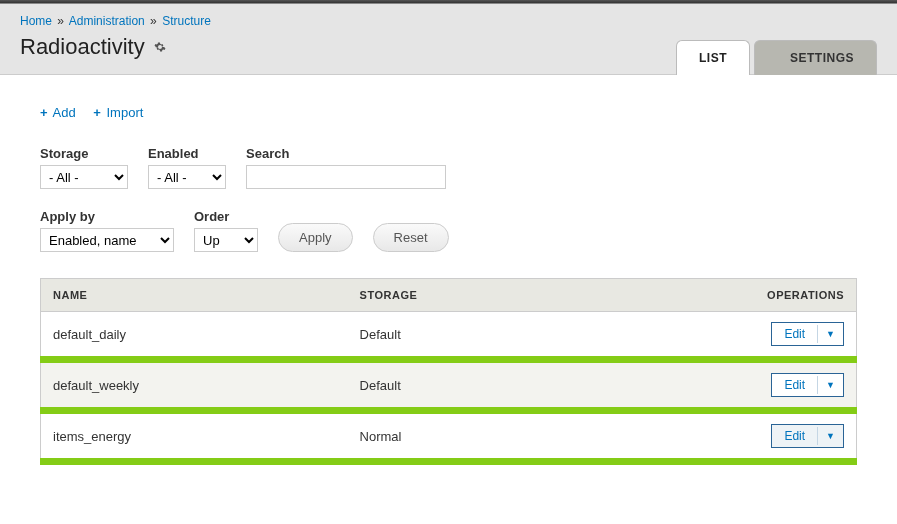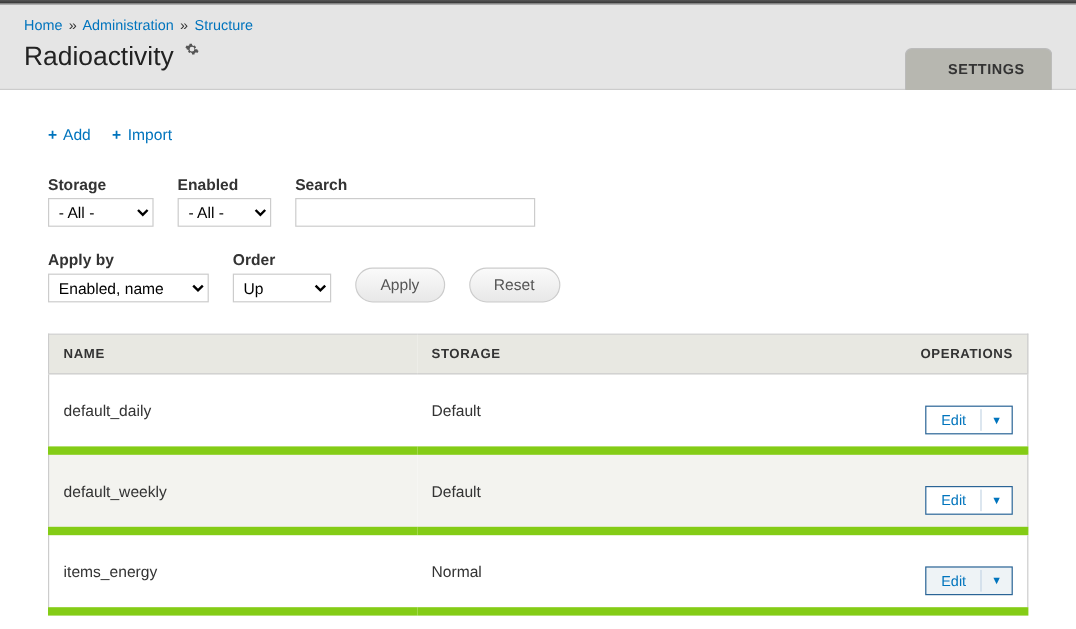--- a/index.html
+++ b/index.html
@@ -3,47 +3,47 @@
 <meta charset="utf-8">
 <style>
 * { box-sizing: border-box; margin: 0; padding: 0; }
 body { font-family: "Lucida Grande", Verdana, sans-serif; font-size: 13px; color: #333; background: #fff; }
 .topbar { height: 4px; background: linear-gradient(#555, #333); border-bottom: 1px solid #888; }
 .header-region { background: #e5e5e5; padding: 10px 20px 0 20px; position: relative; border-bottom: 1px solid #ccc; }
 .breadcrumb { font-size: 12px; margin-bottom: 6px; }
 .breadcrumb a { color: #0074bd; text-decoration: none; }
 .breadcrumb span.sep { color: #333; margin: 0 2px; }
 .page-title-row { display: flex; align-items: center; justify-content: space-between; }
-.page-title { font-size: 22px; font-weight: normal; color: #222; display: flex; align-items: flex-start; gap: 8px; padding-bottom: 14px; }
+.page-title { font-size: 22px; font-weight: normal; color: #222; display: flex; align-items: center; gap: 8px; padding-bottom: 14px; }
 .gear-icon { display: inline-flex; width: 14px; height: 14px; align-items: center; justify-content: center; }
 .tabs { display: flex; gap: 4px; align-self: flex-end; }
 .tab { padding: 10px 22px; font-size: 12px; font-weight: bold; letter-spacing: 0.5px; cursor: pointer; border: 1px solid #bbb; border-bottom: none; border-radius: 6px 6px 0 0; position: relative; top: 1px; }
 .tab.active { background: #fff; color: #222; }
 .tab.inactive { background: #b7b7b0; color: #333; padding-left: 35px; }
 .content { padding: 30px 40px; }
 .action-links { margin-bottom: 26px; }
 .action-links a { color: #0074bd; text-decoration: none; margin-right: 14px; font-size: 13px; }
 .action-links .plus { color: #0074bd; font-weight: bold; margin-right: 2px; }
 .filters-row { display: flex; gap: 20px; margin-bottom: 20px; align-items: flex-start; }
 .filters-row2 { display: flex; gap: 20px; align-items: flex-end; margin-bottom: 26px; }
 .filter-item label { display: block; font-weight: bold; font-size: 13px; margin-bottom: 4px; }
 .filter-item select { padding: 2px 4px; font-size: 13px; border: 1px solid #ccc; background: #fff; height: 24px; }
 .filter-item input[type="text"] { height: 24px; border: 1px solid #ccc; padding: 2px 6px; font-size: 13px; width: 200px; }
 select.storage-sel { width: 88px; }
 select.enabled-sel { width: 78px; }
 select.sortby-sel { width: 134px; }
-select.order-sel { width: 82px; }
+select.order-sel { width: 64px; }
 .btn { padding: 6px 20px; border-radius: 16px; border: 1px solid #ccc; background: linear-gradient(#fafafa, #e8e8e8); cursor: pointer; font-size: 13px; color: #555; }
 table.listing { width: 100%; border-collapse: collapse; border: 1px solid #ccc; }
 table.listing th { background: #e8e8e2; text-align: left; padding: 10px 12px; font-size: 11px; font-weight: bold; letter-spacing: 0.5px; border-bottom: 1px solid #ccc; color: #333; text-transform: uppercase; margin-top: 28px; }
 table.listing th:last-child { text-align: right; }
 table.listing td { padding: 10px 12px; font-size: 13px; border-bottom: 7px solid #84cc16; }
 table.listing tr:nth-child(even) td { background: #f3f3ef; }
 table.listing td.ops { text-align: right; }
-.edit-btn { display: inline-flex; align-items: center; border: 1px solid #2a6496; background: #fff; cursor: pointer; font-size: 12px; color: #0074bd; padding: 0; margin-top: 16px; }
+.edit-btn { display: inline-flex; align-items: center; border: 1px solid #2a6496; background: #fff; cursor: pointer; font-size: 12px; color: #0074bd; padding: 0; }
 .edit-btn.alt { background: #eef3f6; }
 .edit-btn .lbl { padding: 4px 12px; }
 .edit-btn .dd { padding: 4px 8px; border-left: 1px solid #c5d6e4; color: #0074bd; font-size: 9px; }
 </style>
 </head>
 <body>
 
 <div class="topbar"></div>
 
 <div class="header-region">
@@ -57,20 +57,21 @@
   <div class="page-title-row">
     <h1 class="page-title">
       <span>Radioactivity</span>
       <span class="gear-icon">
         <svg width="12" height="12" viewBox="0 0 24 24" fill="#555">
             <path d="M12 8a4 4 0 100 8 4 4 0 000-8zm9 4a7 7 0 01-.1 1.2l2.1 1.6-2 3.4-2.5-1a7 7 0 01-2 1.2l-.4 2.6h-4l-.4-2.6a7 7 0 01-2-1.2l-2.5 1-2-3.4 2.1-1.6A7 7 0 013 12a7 7 0 01.1-1.2L1 9.2l2-3.4 2.5 1a7 7 0 012-1.2L7.9 3h4l.4 2.6a7 7 0 012 1.2l2.5-1 2 3.4-2.1 1.6c.1.4.1.8.1 1.2z"></path>
           </svg>
       </span>
     </h1>
     <div class="tabs">
+      <div class="tab active">LIST</div>
       <div class="tab inactive">SETTINGS</div>
     </div>
   </div>
 </div>
 
 <div class="content">
 
   <div class="action-links">
     <a href="#"><span class="plus">+</span> <span>Add</span></a>
     <a href="#"><span class="plus">+</span> <span>Import</span></a>

